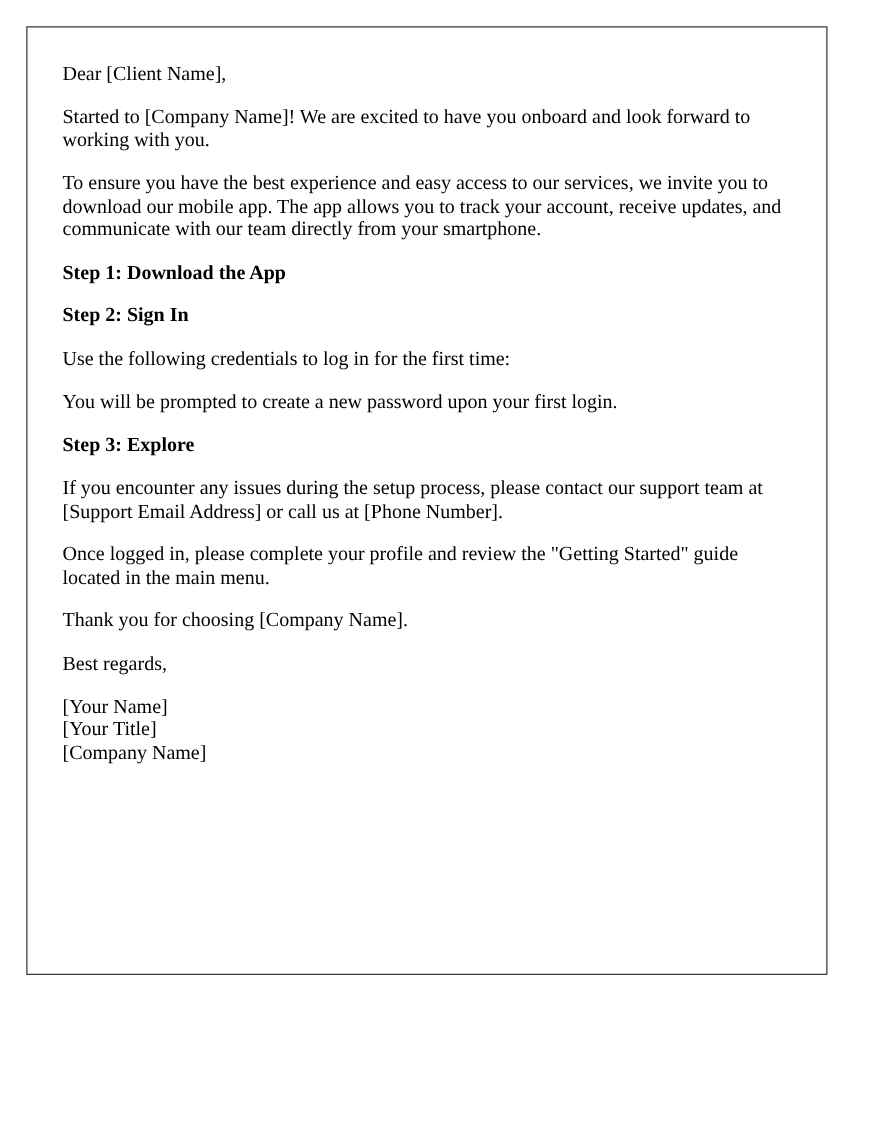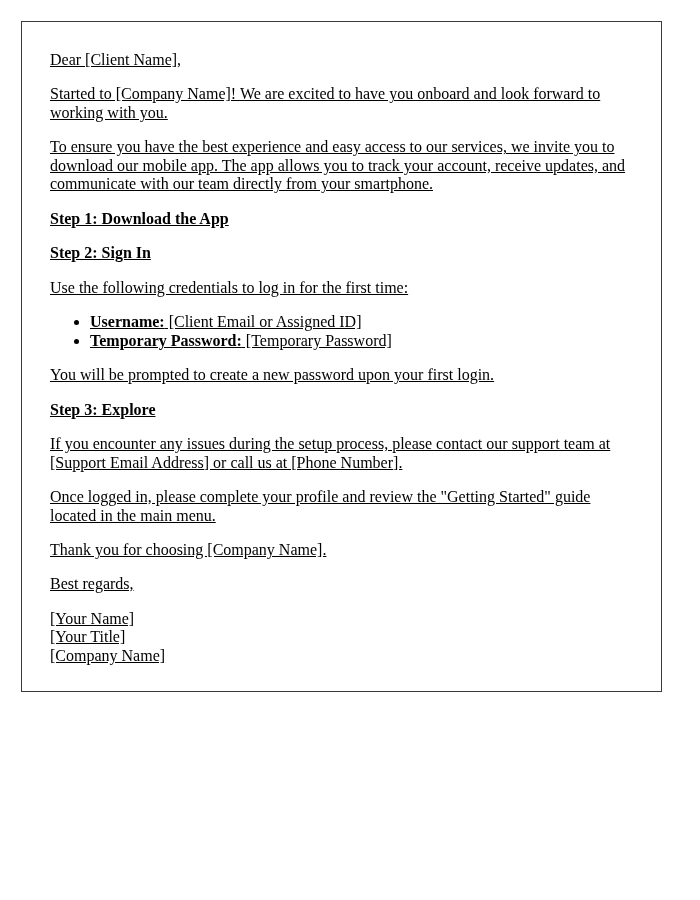--- a/index.html
+++ b/index.html
@@ -14,27 +14,26 @@
     font-family: "Liberation Serif", "DejaVu Serif", serif;
     font-size: 16px;
     color: #000000;
     overflow: hidden;
   }
   .page {
     position: absolute;
     left: 21px;
     top: 21px;
     width: 641px;
-    height: 671px;
+    height: 759px;
     box-sizing: border-box;
     border: 1px solid #3a3a3a;
     background: #ffffff;
     padding: 13px 28px;
     overflow: hidden;
-    text-decoration: underline;
   }
   .letter p {
     margin: 16px 0;
     line-height: 1.155;
   }
   .letter p.heading {
     font-weight: bold;
   }
   .letter ul {
     margin: 16px 0;
@@ -60,24 +59,20 @@
 
     <p>To ensure you have the best experience and easy access to our services, we invite you to download our mobile app. The app allows you to track your account, receive updates, and communicate with our team directly from your smartphone.</p>
 
     <p class="heading">Step 1: Download the App</p>
 
 
     <p class="heading">Step 2: Sign In</p>
 
     <p>Use the following credentials to log in for the first time:</p>
 
-    <ul>
-      <li><strong>Username:</strong><span> [Client Email or Assigned ID]</span></li>
-      <li><strong>Temporary Password:</strong><span> [Temporary Password]</span></li>
-    </ul>
 
     <p>You will be prompted to create a new password upon your first login.</p>
 
     <p class="heading">Step 3: Explore</p>
 
     <p>If you encounter any issues during the setup process, please contact our support team at [Support Email Address] or call us at [Phone Number].</p>
 
     <p>Once logged in, please complete your profile and review the "Getting Started" guide located in the main menu.</p>
 
     <p>Thank you for choosing [Company Name].</p>

